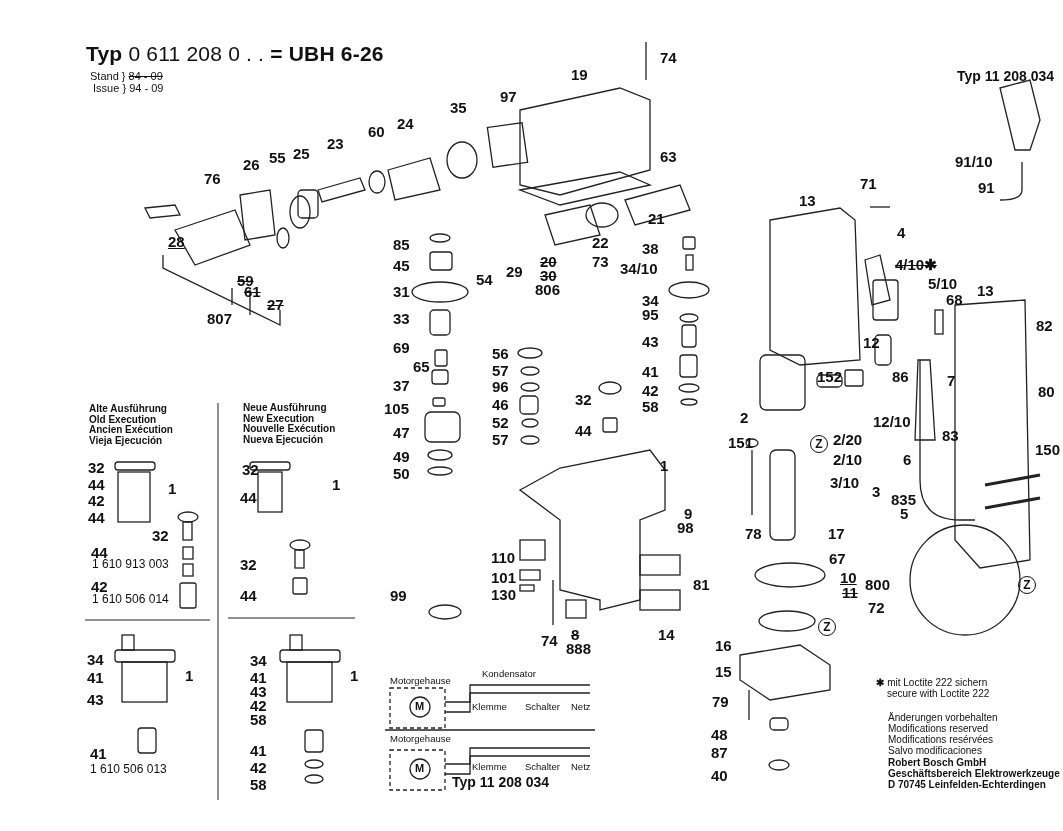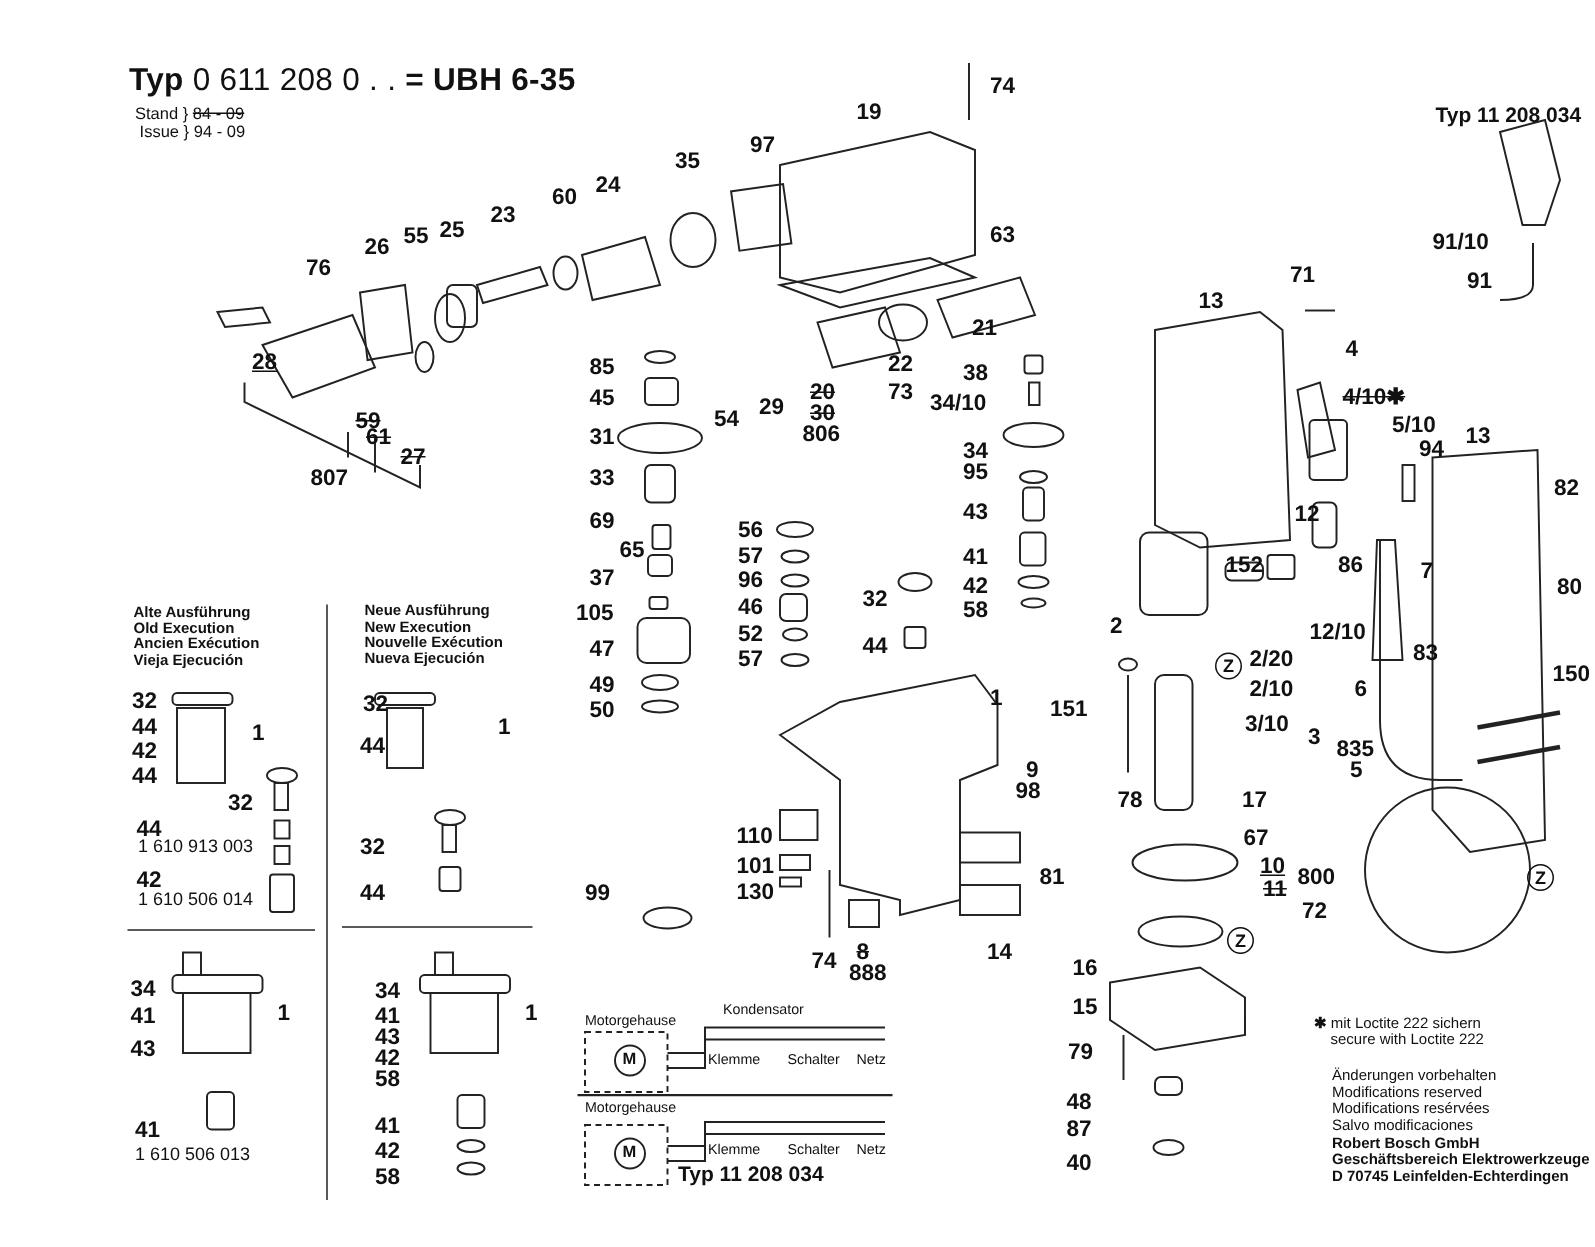--- a/index.html
+++ b/index.html
@@ -16,21 +16,21 @@
   .pn{position:absolute;font-size:12px;white-space:nowrap;}
   .note{font-size:10px;line-height:11px;}
   svg{position:absolute;left:0;top:0;}
 </style>
 </head>
 <body>
 
 <div class="abs title">
   <span>Typ</span>
   <span class="thin">0 611 208 0 . .</span>
-  <span>= UBH 6-35</span>
+  <span>= UBH 6-26</span>
 </div>
 <div class="abs stand">
   <div><span>Stand</span> } <span class="strike">84 - 09</span></div>
   <div>&nbsp;<span>Issue</span> } <span>94 - 09</span></div>
 </div>
 
 <svg width="1063" height="831">
   <g fill="none" stroke="#222" stroke-width="1.3">
 
     <path d="M145 208 L175 205 L180 215 L150 218 Z"></path>
@@ -287,34 +287,34 @@
 <div class="lbl" style="left:541px;top:633px;">74</div>
 <div class="lbl strike" style="left:571px;top:627px;">8</div>
 <div class="lbl" style="left:566px;top:641px;">888</div>
 <div class="lbl" style="left:658px;top:627px;">14</div>
 
 <div class="lbl" style="left:860px;top:176px;">71</div>
 <div class="lbl" style="left:799px;top:193px;">13</div>
 <div class="lbl" style="left:897px;top:225px;">4</div>
 <div class="lbl strike" style="left:895px;top:257px;text-align:right;">4/10✱</div>
 <div class="lbl" style="left:928px;top:276px;">5/10</div>
-<div class="lbl" style="left:946px;top:292px;">94</div>
+<div class="lbl" style="left:946px;top:292px;">68</div>
 <div class="lbl" style="left:977px;top:283px;">13</div>
 <div class="lbl" style="left:1036px;top:318px;">82</div>
 <div class="lbl" style="left:863px;top:335px;">12</div>
 <div class="lbl" style="left:817px;top:369px;">152</div>
 <div class="lbl" style="left:876px;top:369px;margin-left:16px;">86</div>
 <div class="lbl" style="left:947px;top:373px;">7</div>
 <div class="lbl" style="left:1038px;top:384px;">80</div>
 <div class="lbl" style="left:873px;top:414px;">12/10</div>
 <div class="lbl" style="left:942px;top:428px;">83</div>
 <div class="lbl" style="left:740px;top:410px;">2</div>
 <div class="lbl" style="left:833px;top:432px;">2/20</div>
 <div class="lbl" style="left:833px;top:452px;">2/10</div>
-<div class="lbl" style="left:700px;top:435px;margin-top:30px;">151</div>
+<div class="lbl" style="left:728px;top:435px;">151</div>
 <div class="lbl" style="left:830px;top:475px;">3/10</div>
 <div class="lbl" style="left:872px;top:484px;">3</div>
 <div class="lbl" style="left:903px;top:452px;">6</div>
 <div class="lbl" style="left:1035px;top:442px;">150</div>
 <div class="lbl" style="left:891px;top:492px;">835</div>
 <div class="lbl" style="left:900px;top:506px;">5</div>
 <div class="lbl" style="left:745px;top:526px;">78</div>
 <div class="lbl" style="left:828px;top:526px;">17</div>
 <div class="lbl" style="left:829px;top:551px;">67</div>
 <div class="lbl strike" style="left:840px;top:570px;text-decoration:underline;">10</div>

